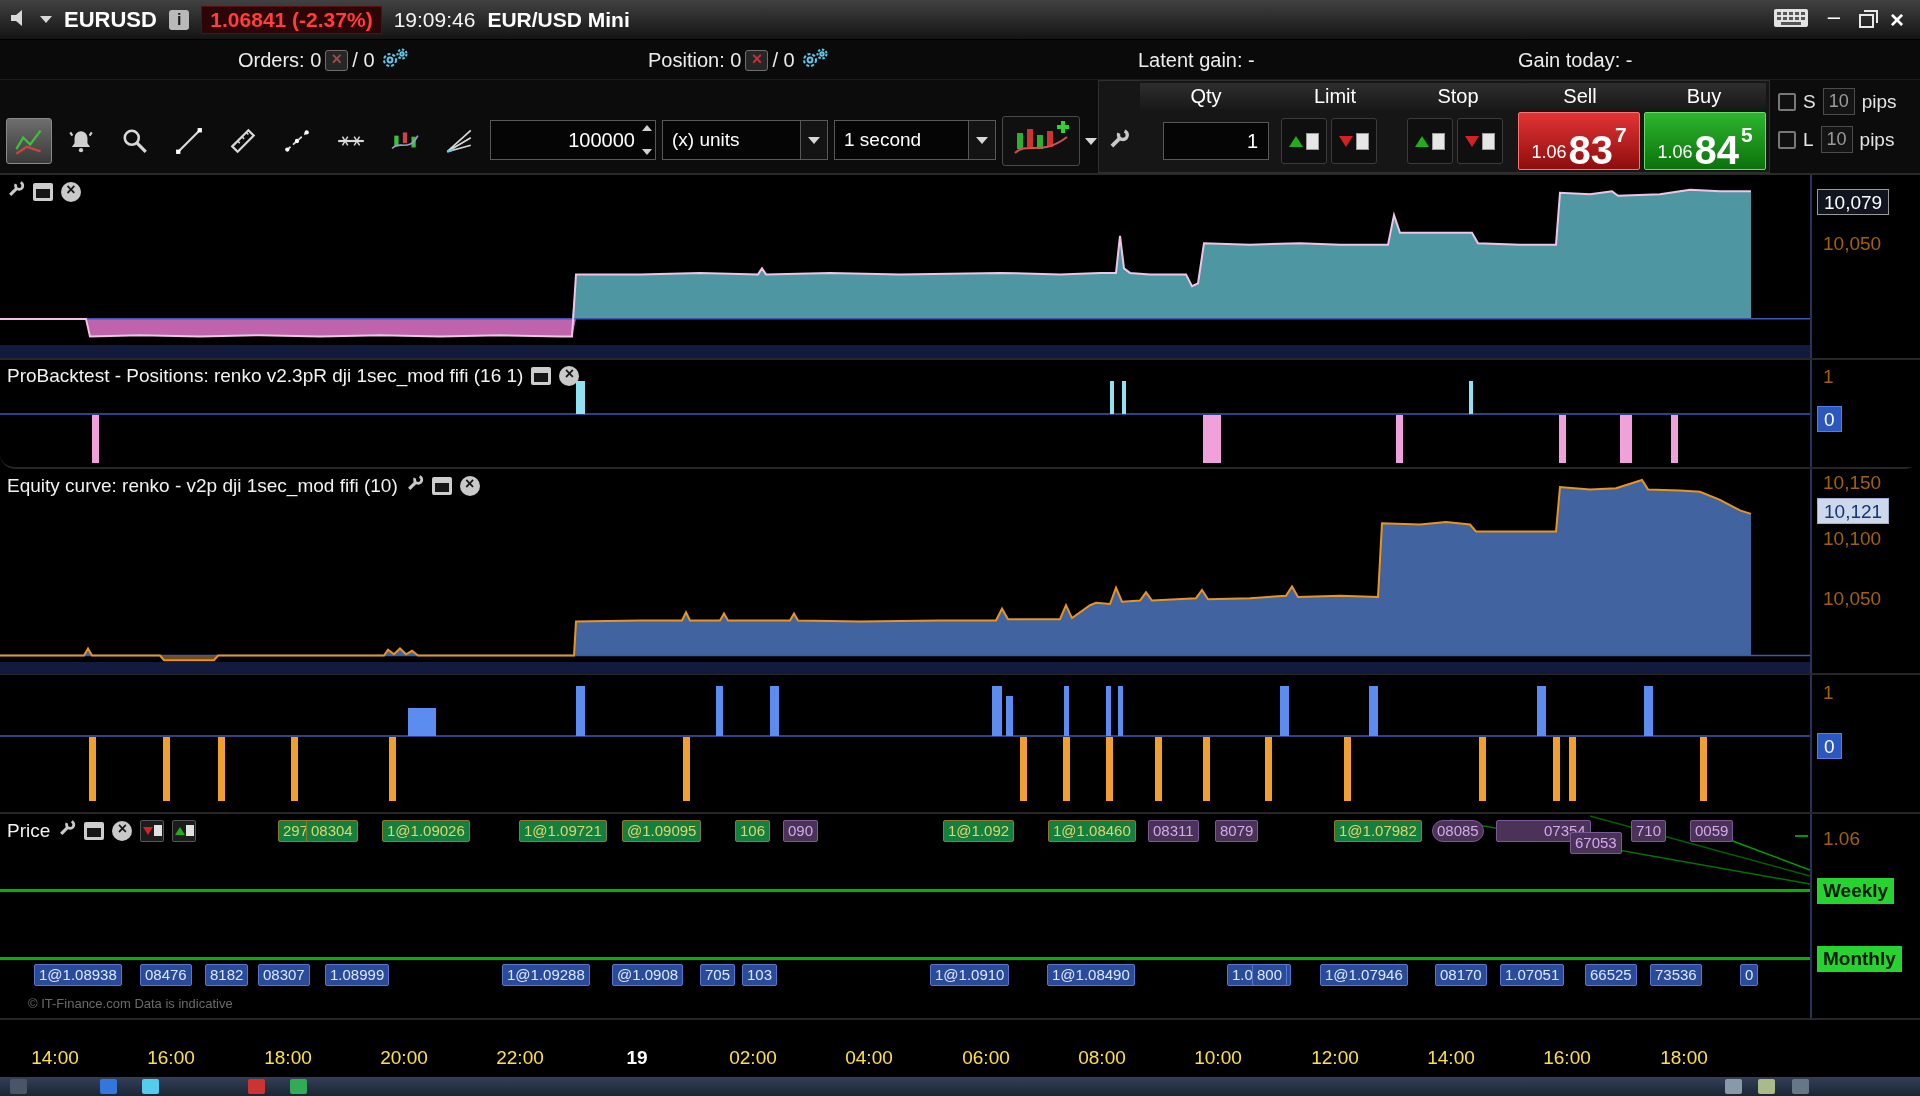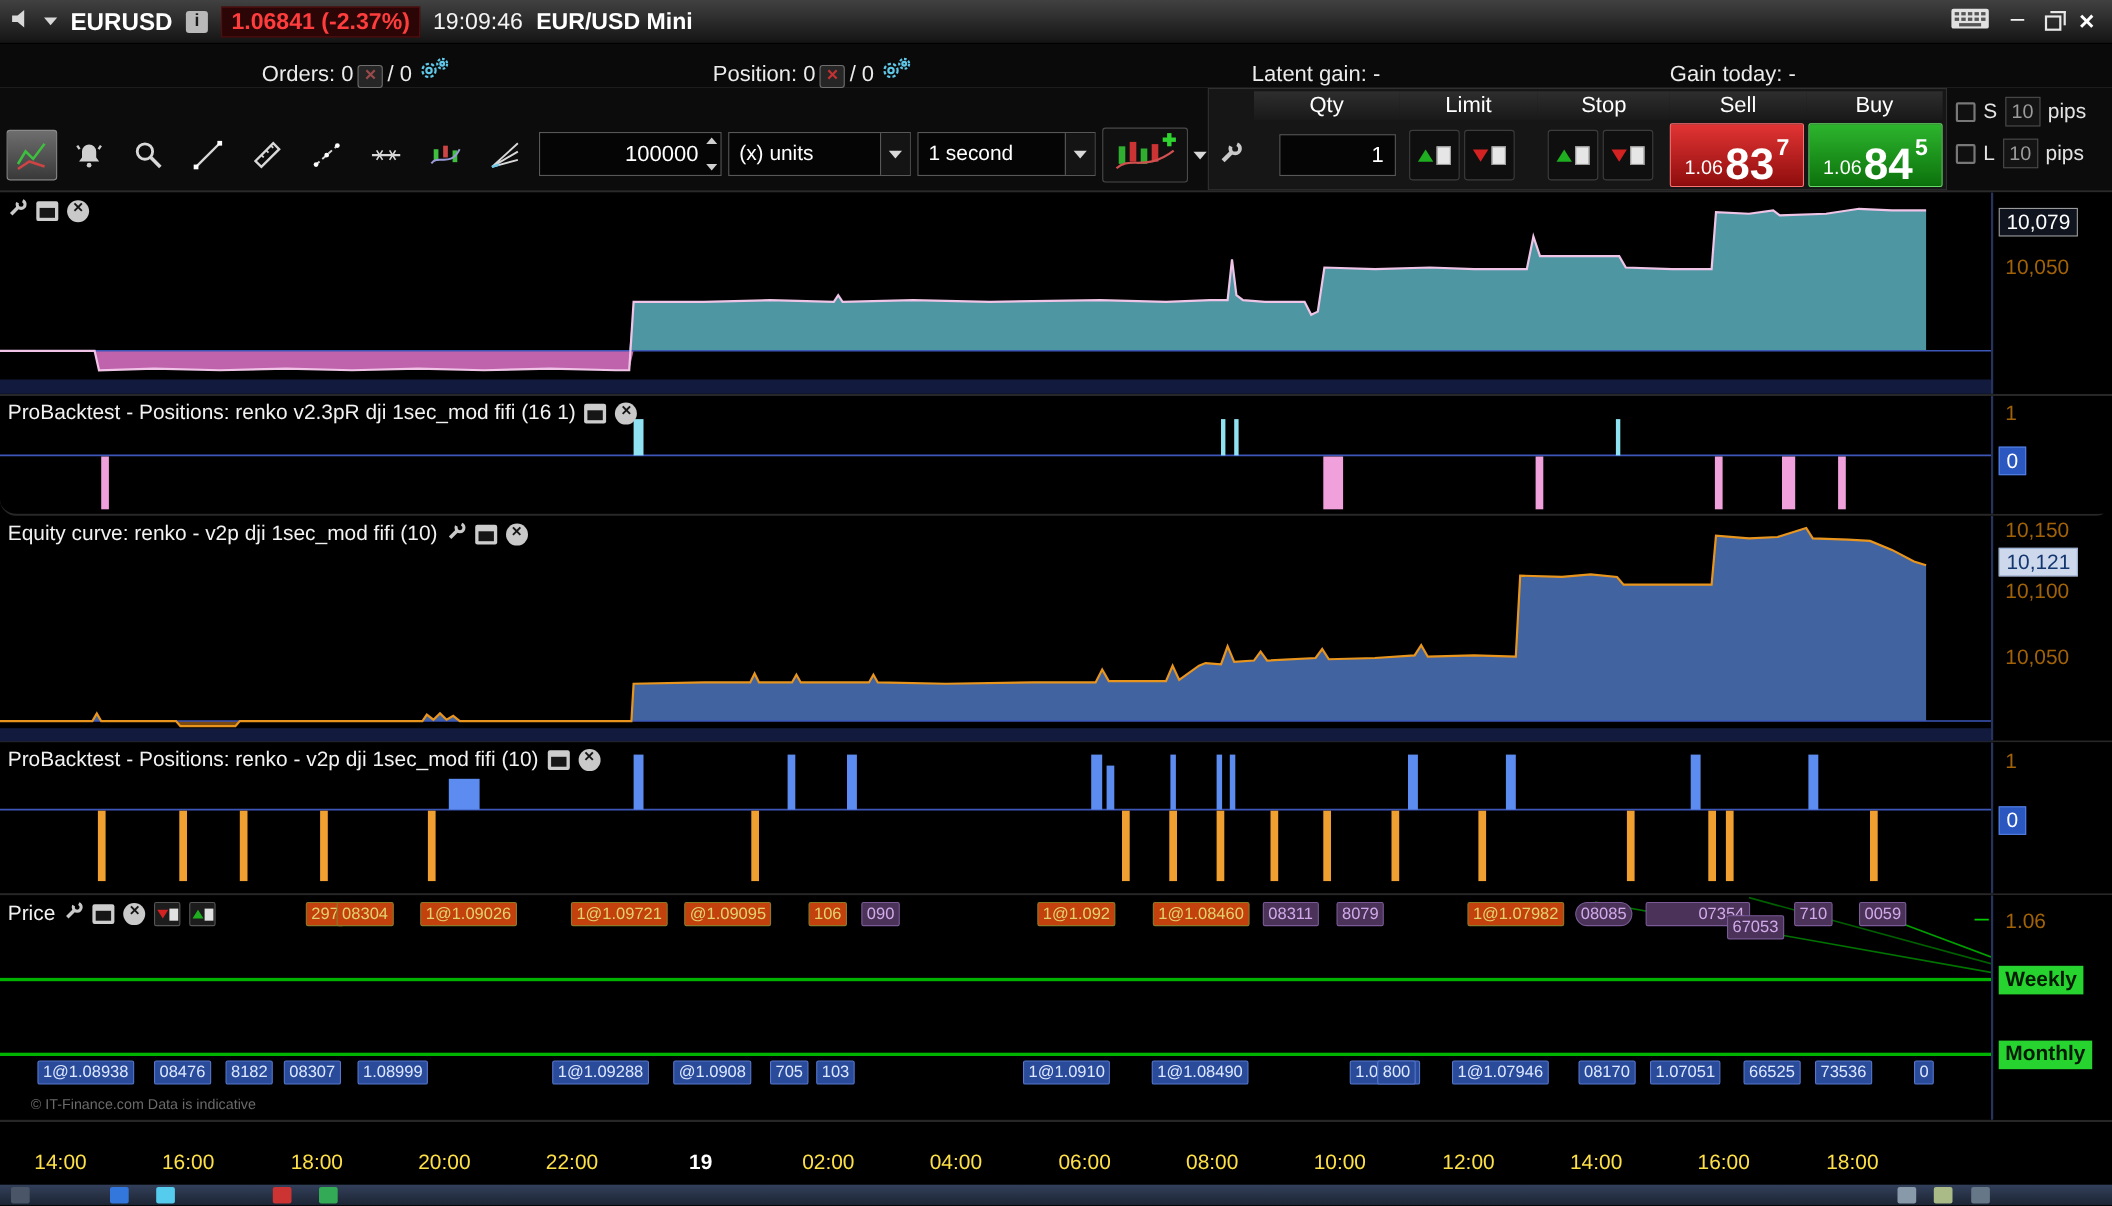--- a/index.html
+++ b/index.html
@@ -21,21 +21,21 @@
 .kb-icon{display:block}
 .min-btn{width:18px;height:18px;color:#fff;font-size:22px;line-height:12px;text-align:center}
 .min-btn::before{content:'–'}
 .restore-btn{width:15px;height:14px;border:2px solid #e8e8e8;position:relative;margin-top:3px}
 .restore-btn::before{content:'';position:absolute;left:3px;top:-6px;width:12px;height:11px;border:2px solid #e8e8e8;border-bottom:none;border-left:none}
 .close-btn{color:#fff;font-size:24px;font-weight:bold;line-height:18px}
 .close-btn::before{content:'×'}
 
 
 .statusbar{position:absolute;left:0;top:40px;width:1920px;height:40px;background:#0a0a0a;border-bottom:1px solid #1c1c1c}
-.grp{position:absolute;top:0;height:40px;display:flex;align-items:flex-end;gap:4px;font-size:20px;color:#ececec}
+.grp{position:absolute;top:0;height:40px;display:flex;align-items:center;gap:4px;font-size:20px;color:#ececec}
 .xbox{width:23px;height:21px;background:#262626;border:1px solid #6f6f6f;border-radius:3px;position:relative}
 .xbox::before{content:'×';position:absolute;left:0;right:0;top:-2px;text-align:center;font-size:18px;font-weight:bold;color:#c23232}
 .xbox.dim::before{color:#9a4a4a}
 
 
 .toolrow{position:absolute;left:0;top:80px;width:1920px;height:95px;background:#0c0c0c;border-bottom:2px solid #2a2a2a}
 .tbtn{position:absolute;top:38px;width:46px;height:46px;display:flex;align-items:center;justify-content:center;border-radius:3px}
 .tbtn.active{background:linear-gradient(#6e6e6e,#393939);border:1px solid #8a8a8a}
 .num-input{position:absolute;background:#050505;border:1px solid #585858;color:#fff;font-size:20px;
   display:flex;align-items:center;justify-content:flex-end;padding-right:20px}
@@ -82,21 +82,21 @@
 .mini-ord .pg{width:8px;height:11px;background:#e2e2e2}
 .mini-ord .td{width:0;height:0;border-left:5px solid transparent;border-right:5px solid transparent;border-top:8px solid #d42222}
 .mini-ord .tu{width:0;height:0;border-left:5px solid transparent;border-right:5px solid transparent;border-bottom:8px solid #1fae1f}
 .axis{position:absolute;right:0;top:0;width:110px;height:100%;border-left:2px solid #26335c;background:#000}
 .axis-label{position:absolute;left:5px;height:26px;line-height:26px;font-size:19px;color:#a16207;padding:0 6px;white-space:nowrap}
 .hl-white{border:1px solid #9a9a9a;background:#10141f;color:#fff}
 .hl-light{background:#cdd8ec;color:#14366e;border:1px solid #9db0d0}
 .hl-blue{background:#2a57c0;color:#fff;border:1px solid #5580e0}
 .green-tag{background:#27d32f;color:#001a00;font-weight:bold}
 .tag{position:absolute;height:22px;line-height:20px;font-size:15px;padding:0 4px;border-radius:2px;white-space:nowrap;z-index:5}
-.tag-g{background:#c2410c;color:#e2d26e;border:1px solid #8a7a2a}
+.tag-g{background:#15803d;color:#e2d26e;border:1px solid #8a7a2a}
 .tag-p{background:#4a3258;color:#d2aaea;border:1px solid #7a5a96}
 .tag-b{background:#2a4a9a;color:#dce8ff;border:1px solid #5577cc}
 .copyright{position:absolute;left:28px;top:182px;font-size:13px;color:#6a6a6a;z-index:4}
 
 
 .timeaxis{position:absolute;left:0;top:1041px;width:1920px;height:36px;background:#000}
 .timeaxis .tick{position:absolute;top:6px;transform:translateX(-50%);font-size:19px;color:#fde047}
 .timeaxis .tick.hl{color:#fff;font-weight:bold}
 .taskbar{position:absolute;left:0;top:1077px;width:1920px;height:19px;background:linear-gradient(#33405a,#1c2433)}
 .tb-icon{position:absolute;top:2px;width:17px;height:15px;border-radius:2px}
@@ -434,25 +434,20 @@
           <rect x="1106" y="62" width="7" height="64" fill="#f0a030"></rect>
           <rect x="1155" y="62" width="7" height="64" fill="#f0a030"></rect>
           <rect x="1203" y="62" width="7" height="64" fill="#f0a030"></rect>
           <rect x="1265" y="62" width="7" height="64" fill="#f0a030"></rect>
           <rect x="1344" y="62" width="7" height="64" fill="#f0a030"></rect>
           <rect x="1479" y="62" width="7" height="64" fill="#f0a030"></rect>
           <rect x="1553" y="62" width="7" height="64" fill="#f0a030"></rect>
           <rect x="1569" y="62" width="7" height="64" fill="#f0a030"></rect>
           <rect x="1700" y="62" width="7" height="64" fill="#f0a030"></rect>
         </svg>
-      <div class="panel-header">
-        <span>ProBacktest - Positions: renko - v2p dji 1sec_mod fifi (10)</span>
-        <span class="hicon win-icon"></span>
-        <span class="hicon close-icon"></span>
-      </div>
       <div class="axis">
           <div class="axis-label " style="top: 5px;">1</div>
           <div class="axis-label hl-blue" style="top: 58px;">0</div>
         </div>
     </div>
 
     <div class="panel" style="height: 206px;">
       <svg class="chart" width="1810" height="206">
           <rect x="0" y="75" width="1810" height="3" fill="#00b300"></rect>
           <rect x="0" y="143" width="1810" height="3" fill="#00b300"></rect>

